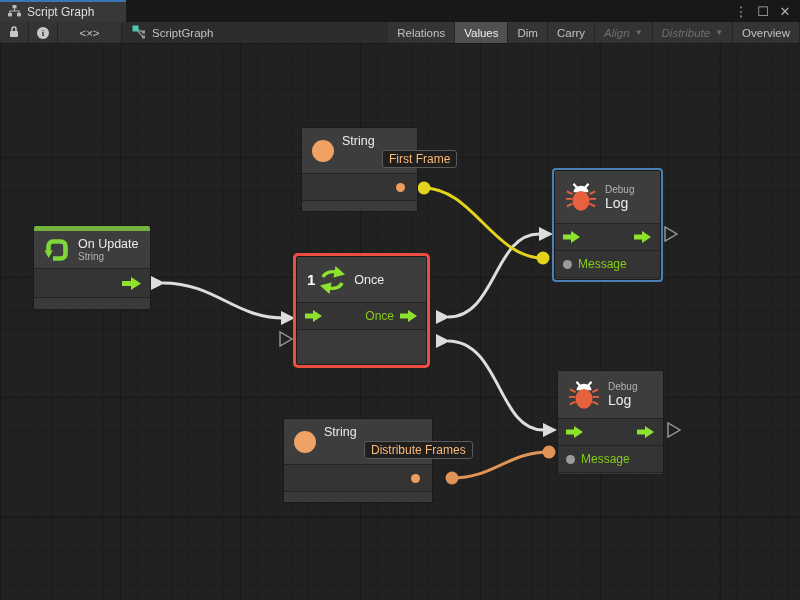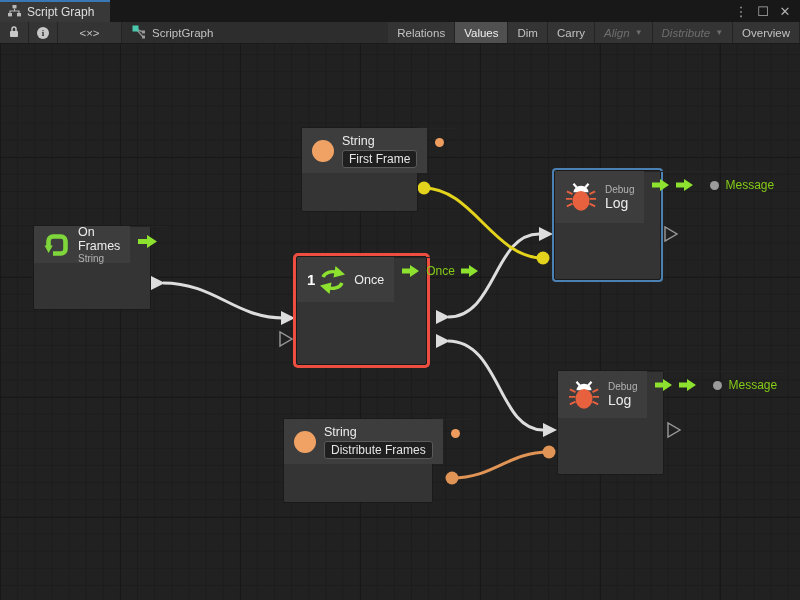--- a/index.html
+++ b/index.html
@@ -3,21 +3,21 @@
 <meta charset="utf-8">
 <style>
   * { margin:0; padding:0; box-sizing:border-box; }
   html,body { width:800px; height:600px; overflow:hidden; background:#181818;
     font-family:"Liberation Sans", sans-serif; -webkit-font-smoothing:antialiased; }
   .window { position:relative; width:800px; height:600px; background:#181818; }
 
   
   .tabbar { position:absolute; top:0; left:0; width:800px; height:22px; background:#181818;
     display:flex; align-items:stretch; }
-  .tab { width:110px; background:#383838; border-top:2px solid #3a77b5; display:flex;
+  .tab { width:126px; background:#383838; border-top:2px solid #3a77b5; display:flex;
     align-items:center; gap:6px; padding:0 8px; color:#dedede; font-size:12px; }
   .win-controls { margin-left:auto; display:flex; align-items:center; gap:4px; padding-right:6px; }
   .win-btn { color:#aeaeae; font-size:13px; width:18px; height:18px; display:flex;
     align-items:center; justify-content:center; }
 
   
   .toolbar { position:absolute; top:22px; left:0; width:800px; height:22px; background:#2d2d2d;
     border-bottom:1px solid #1a1a1a; display:flex; align-items:stretch; font-size:11.5px; color:#c2c2c2; }
   .tbtn { display:flex; align-items:center; justify-content:center; padding:0 9px;
     border-right:1px solid #232323; background:#343434; white-space:nowrap; }
@@ -41,35 +41,35 @@
       linear-gradient(#181818 1px, transparent 1px),
       linear-gradient(90deg,#181818 1px, transparent 1px),
       linear-gradient(#1c1c1c 1px, transparent 1px),
       linear-gradient(90deg,#1c1c1c 1px, transparent 1px);
     background-size:120px 120px,120px 120px,17.14px 17.14px,17.14px 17.14px;
     background-position:0 113px,0 0,0 10px,0 0; }
   .wires { position:absolute; top:0; left:0; }
 
   
   .node { position:absolute; background:#343434; border:1px solid #1a1a1a; border-radius:2px;
-    color:#e6e6e6; display:flex; }
+    color:#e6e6e6; display:flex; flex-direction:column; }
   .node .hdr { background:#3d3d3d; display:flex; align-items:center; gap:8px; padding:0 10px; }
   .node .row { border-top:1px solid #242424; display:flex; align-items:center; padding:0 8px; gap:6px; }
   .node .ftr { border-top:1px solid #242424; background:#3a3a3a; flex:1; }
   .title { font-size:12.5px; color:#ececec; }
   .subtle { font-size:10px; color:#b3b3b3; }
   .plabel { font-size:12px; color:#84cc16; }
   .sel-red  { box-shadow:0 0 0 3px #ed4e40; }
   .sel-blue { box-shadow:0 0 0 2px #4a80b2; }
 
   .big-dot { width:22px; height:22px; border-radius:50%; background:#f0a164; flex:none; }
   .small-dot { width:9px; height:9px; border-radius:50%; background:#ee9d5f; flex:none; }
   .gray-dot { width:9px; height:9px; border-radius:50%; background:#9b9b9b; flex:none; }
   .value-field { background:#1f1f1f; border:1px solid #5a5a5a; border-radius:3px;
-    padding:1px 6px; font-size:12px; color:#e5e5e5; margin-top:2px; width:max-content; }
+    padding:1px 6px; font-size:12px; color:#fdba74; margin-top:2px; width:max-content;margin-left:40px; }
   .hdr-col { display:flex; flex-direction:column; }
   .push { margin-left:auto; }
   .evt-bar { height:5px; background:#74b33c; border-radius:2px 2px 0 0; }
   .arrow-glyph { display:flex; flex:none; }
   .once-badge { color:#fff; font-size:15px; font-weight:bold; }
 </style>
 </head>
 <body>
 
 <div class="window">
@@ -180,21 +180,21 @@
     <div class="node" style="left:33px; top:181px; width:118px; height:85px;">
       <div class="evt-bar"></div>
       <div class="hdr" style="height:37px; border-radius:0;">
         <span class="arrow-glyph">
           <svg width="26" height="26" viewBox="0 0 26 26">
             <path d="M9 21.5 H17 A4.5 4.5 0 0 0 21.5 17 V9 A4.5 4.5 0 0 0 17 4.5 H9 A4.5 4.5 0 0 0 4.5 9 V14" stroke="#7ed63b" stroke-width="4.6" fill="none"></path>
             <polygon points="0.5,13.5 8.8,13.5 4.6,21" fill="#7ed63b"></polygon>
           </svg>
         </span>
         <span class="hdr-col">
-          <span class="title">On Frames</span>
+          <span class="title">On Update</span>
           <span class="subtle">String</span>
         </span>
       </div>
       <div class="row" style="height:29px;">
         <span class="arrow-glyph push">
           <svg width="20" height="13" viewBox="0 0 20 13">
               <path d="M0 4 h9 v-4 l10 6.5 -10 6.5 v-4 h-9 z" fill="#8ce22e"></path>
             </svg>
         </span>
       </div>

